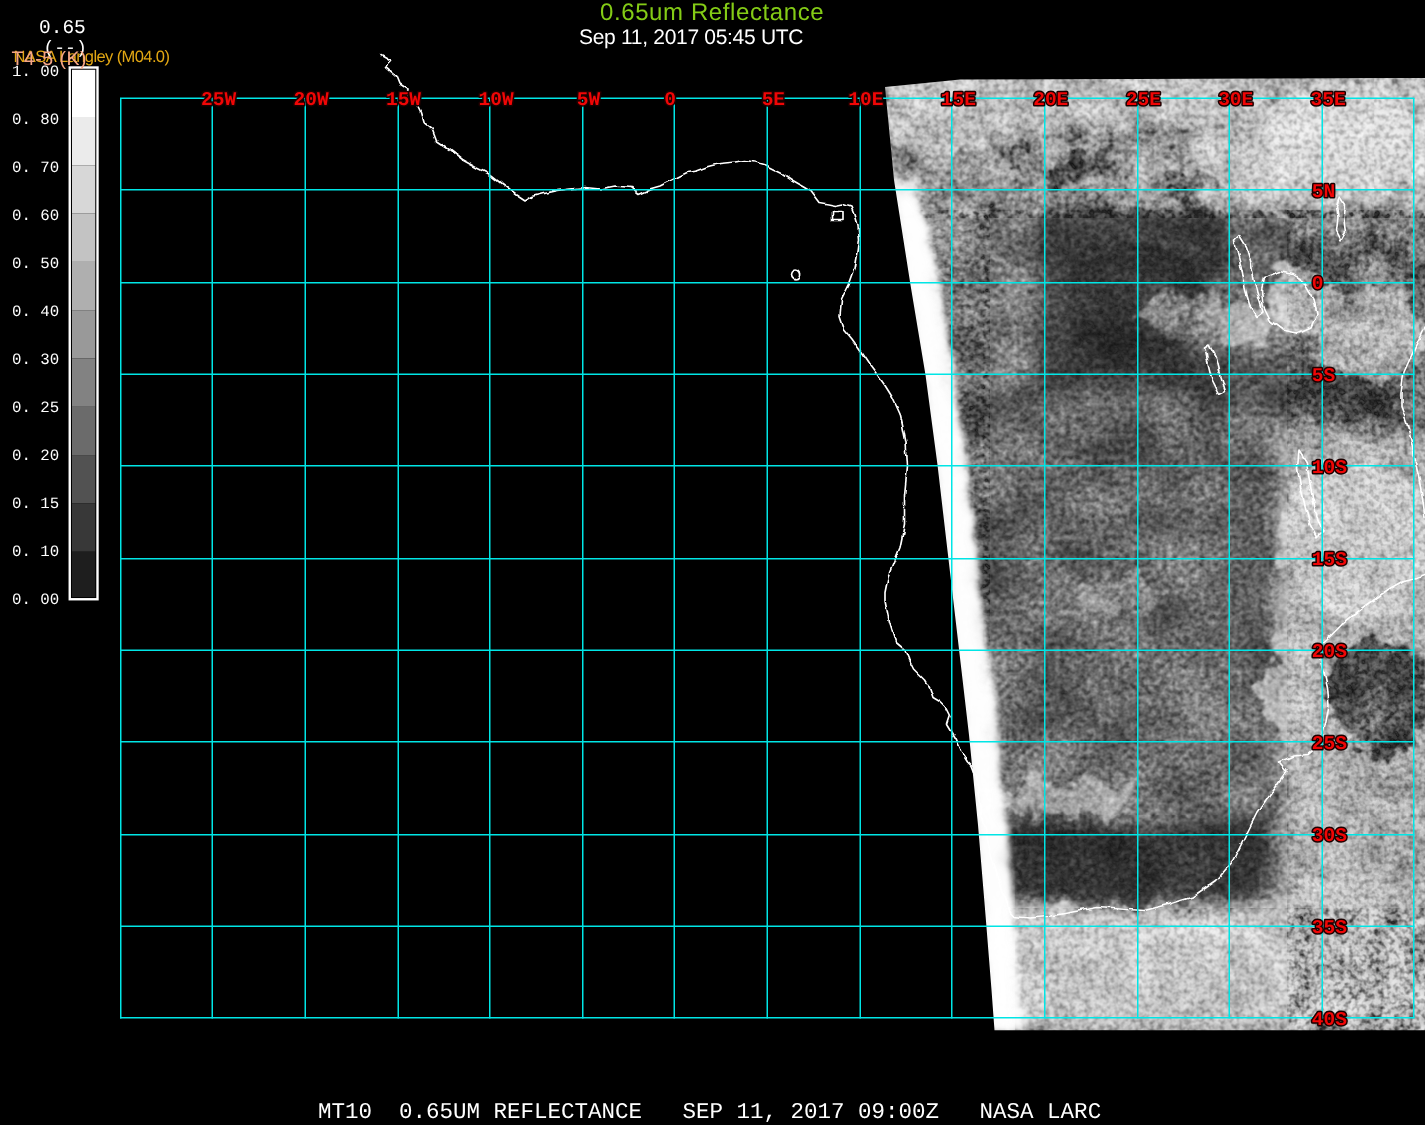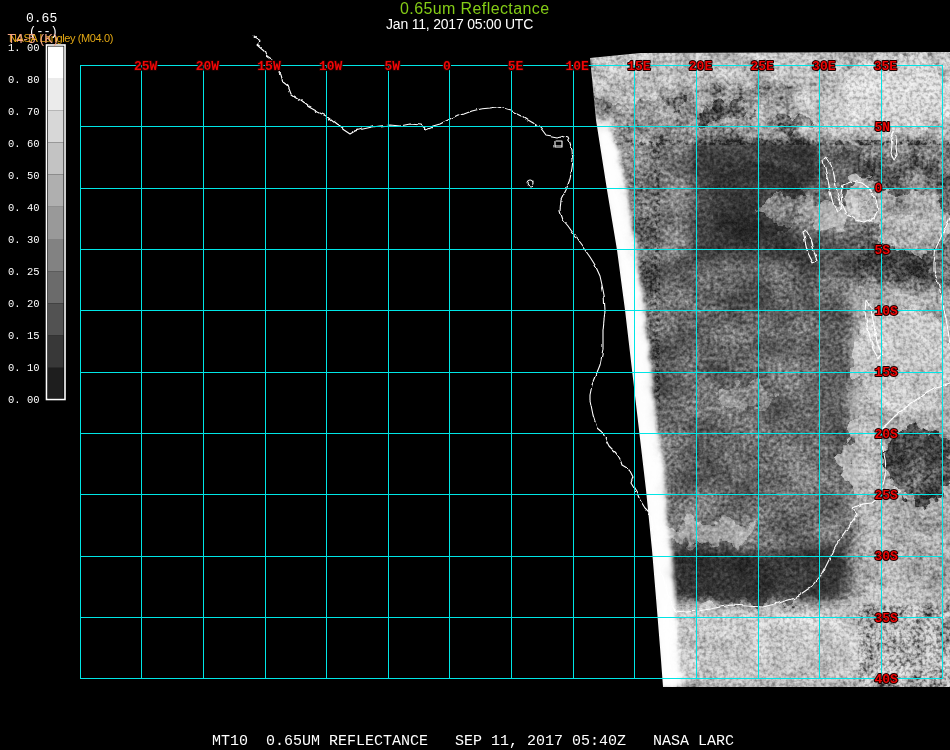--- a/index.html
+++ b/index.html
@@ -226,21 +226,21 @@
   <text x="8" y="274.8">0. 25</text>
   <text x="8" y="306.8">0. 20</text>
   <text x="8" y="338.8">0. 15</text>
   <text x="8" y="370.8">0. 10</text>
   <text x="8" y="402.8">0. 00</text>
 </g>
 </svg>
 
 
 <div class="t" style="left:400px;top:0px;color:#84cc16;font:16px 'Liberation Sans',sans-serif;letter-spacing:0.4px;">0.65um Reflectance</div>
-<div class="t" style="left:386px;top:15.5px;color:#fff;font:14px 'Liberation Sans',sans-serif;letter-spacing:-0.2px;">Jan 11, 2017 05:00 UTC</div>
+<div class="t" style="left:386px;top:15.5px;color:#fff;font:14px 'Liberation Sans',sans-serif;letter-spacing:-0.2px;">Sep 11, 2017 05:45 UTC</div>
 
 <div class="t" style="left:26px;top:11px;color:#fff;font:13px 'Liberation Mono',monospace;">0.65</div>
 <div class="t" style="left:9px;top:32px;color:#e2a713;font:11px 'Liberation Sans',sans-serif;letter-spacing:-0.4px;">NASA Langley (M04.0)</div>
 <div class="t" style="left:29px;top:25px;color:#fff;font:12px 'Liberation Mono',monospace;">(--)</div>
 <div class="t" style="left:7.6px;top:31.4px;color:#f4a586;font:13px 'Liberation Sans',sans-serif;letter-spacing:0.35px;">T4-5 (K)</div>
 
-<div class="t" style="left:212px;top:733px;color:#fff;font:15px 'Liberation Mono',monospace;">MT10  0.65UM REFLECTANCE   SEP 11, 2017 05:40Z   NASA LARC</div>
+<div class="t" style="left:212px;top:733px;color:#fff;font:15px 'Liberation Mono',monospace;">MT10  0.65UM REFLECTANCE   SEP 11, 2017 09:00Z   NASA LARC</div>
 </div>
 
 </body></html>

